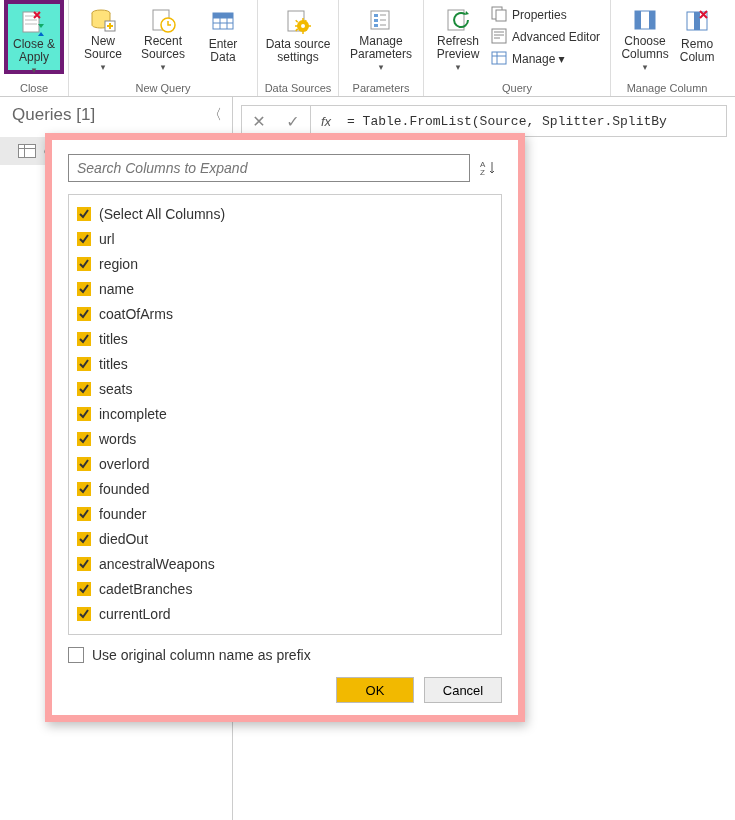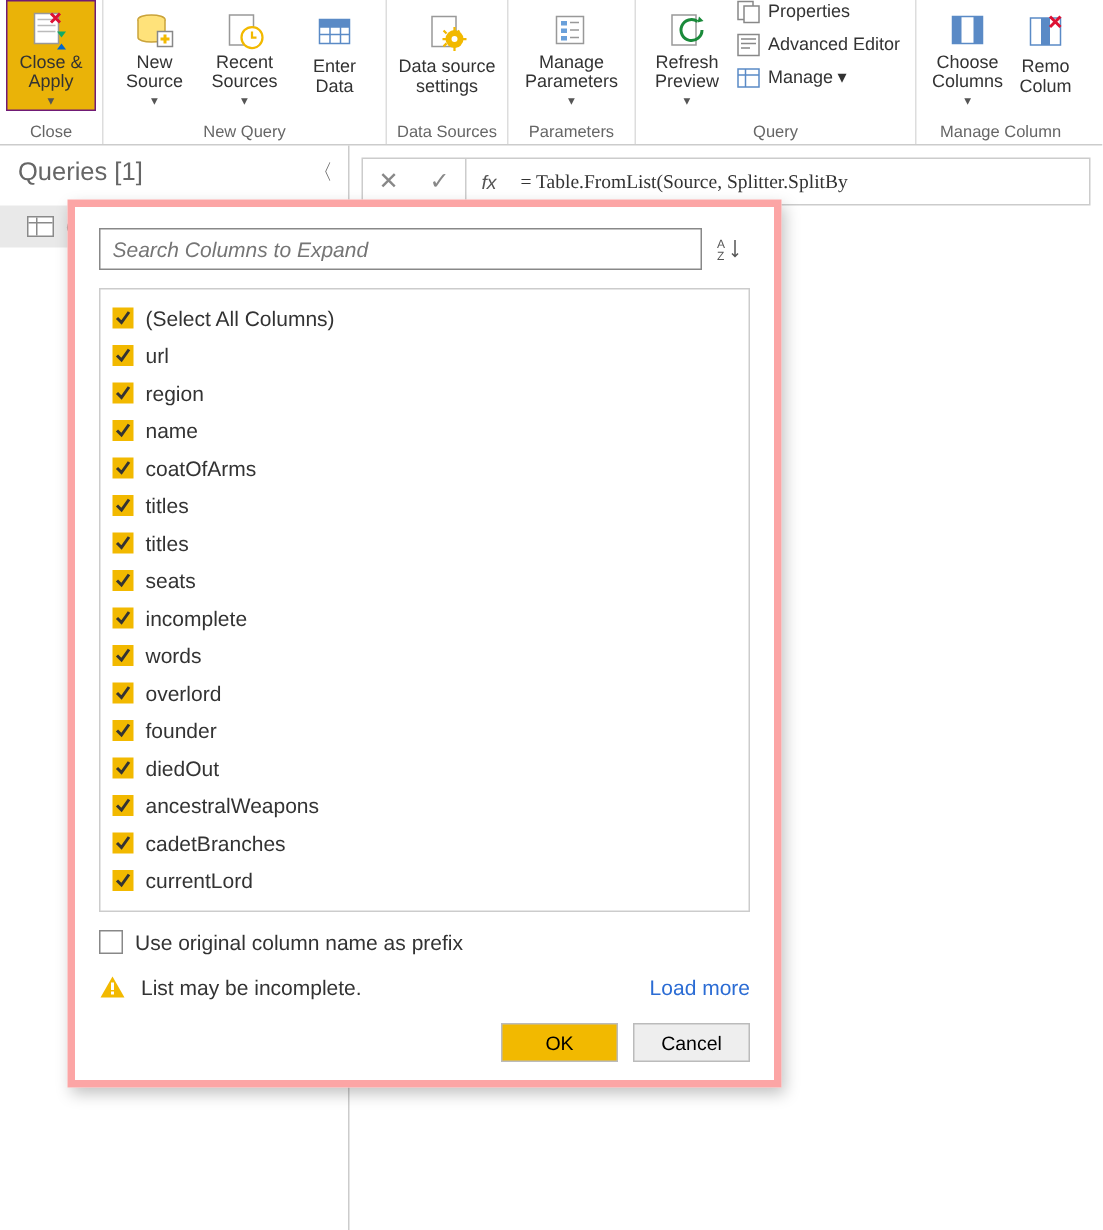--- a/index.html
+++ b/index.html
@@ -4,46 +4,46 @@
 <style>
 html,body{margin:0;padding:0;font-family:"Segoe UI",Arial,sans-serif;font-size:13px;color:#333;background:#fff;width:735px;height:820px;overflow:hidden}
 svg{display:block}
 .ribbon{display:flex;align-items:flex-start;height:96px;border-bottom:1px solid #ccc;background:#fff}
 .group{display:flex;flex-direction:column;align-items:center;height:96px;border-right:1px solid #ddd;padding:0 4px}
 .group-buttons{display:flex;align-items:flex-start;flex:1}
 .group-label{font-size:11px;color:#666;padding-bottom:2px;white-space:nowrap}
 .rbtn{display:flex;flex-direction:column;align-items:center;justify-content:flex-start;width:60px;padding:4px 2px 0;cursor:default;text-align:center;line-height:13px;font-size:12px;height:74px;box-sizing:border-box}
 .rbtn .ico{height:34px;display:flex;align-items:center;justify-content:center}
 .rbtn .caret{font-size:9px;color:#555}
-.close-apply{background:#eab308;border:1px solid #701a75}
+.close-apply{background:#5eead4;border:4px solid #701a75}
 .small-stack{display:flex;flex-direction:column;justify-content:center;padding:0 6px 0 2px}
-.srow{display:flex;align-items:flex-start;height:22px;font-size:12px;cursor:default;white-space:nowrap}
+.srow{display:flex;align-items:flex-end;height:22px;font-size:12px;cursor:default;white-space:nowrap}
 .srow .sico{width:18px;display:flex;justify-content:center;margin-right:4px}
 .body-area{display:flex;height:724px}
 .queries-pane{width:232px;border-right:1px solid #ccc;position:relative}
 .qhdr{display:flex;align-items:center;justify-content:space-between;padding:8px 10px 12px 12px;font-size:17px;color:#666}
 .qhdr .chev{font-size:14px;color:#666;cursor:default}
 .qitem{display:flex;align-items:center;height:28px;padding-left:18px;background:#e9e9e9;font-size:13px}
 .qitem .tico{width:16px;height:12px;background:#fff;border:1px solid #8a8a8a;margin-right:8px;position:relative}
 .qitem .tico::before{content:"";position:absolute;left:0;top:3px;right:0;height:1px;background:#8a8a8a}
 .qitem .tico::after{content:"";position:absolute;top:0;left:5px;bottom:0;width:1px;background:#8a8a8a}
 .main-pane{flex:1;position:relative}
 .formula-row{display:flex;align-items:center;height:30px;margin:8px 8px 6px;border:1px solid #ccc}
 .fx-btn{width:34px;height:100%;display:flex;align-items:center;justify-content:center;color:#888;font-size:16px}
 .fx-btn.sep{border-right:1px solid #ccc}
 .fx-lbl{width:30px;font-style:italic;color:#555;text-align:center}
-.fx-formula{flex:1;padding-left:6px;font-family:Liberation Serif, serif;font-size:13px;white-space:nowrap;overflow:hidden}
+.fx-formula{flex:1;padding-left:6px;font-family:Liberation Mono, monospace;font-size:13px;white-space:nowrap;overflow:hidden}
 .col-header{display:flex;align-items:center;height:24px;margin:0 8px;width:215px;border:1px solid #888;background:#fde68a}
 .ch-corner{width:22px;height:100%;background:#f0f0f0;border-right:1px solid #888;display:flex;align-items:center;justify-content:center;position:relative}
 .ch-corner .tico2{width:14px;height:10px;background:#fff;border:1px solid #777;position:relative}
 .ch-corner .tico2::before{content:"";position:absolute;left:0;top:2px;right:0;height:1px;background:#777}
 .ch-type{width:26px;display:flex;flex-direction:column;align-items:center;justify-content:center;font-size:8px;line-height:8px;color:#8a5a00;font-weight:bold}
 .ch-name{flex:1;font-size:13px;font-weight:600;color:#333;padding-left:2px}
 .ch-expand{width:22px;height:100%;background:#e0e0e0;border-left:1px solid #888;display:flex;align-items:center;justify-content:center;cursor:default}
-.popup{position:absolute;left:-188px;top:36px;width:434px;background:#fff;border:5px solid #fca5a5;box-shadow:2px 4px 10px rgba(0,0,0,.25);padding:14px 16px 12px}
+.popup{position:absolute;left:-188px;top:36px;width:434px;background:#fff;border:7px solid #fca5a5;box-shadow:2px 4px 10px rgba(0,0,0,.25);padding:14px 16px 12px}
 .search-row{display:flex;align-items:center;margin-bottom:12px}
 .search-row input{flex:1;height:26px;border:1px solid #888;padding:0 8px;font-style:italic;color:#888;font-size:14px;outline:none}
 .sort-btn{width:26px;height:28px;margin-left:6px;display:flex;align-items:center;justify-content:center;font-size:14px;color:#555;cursor:default}
 .list-box{border:1px solid #ccc;padding:6px 8px 8px;max-height:430px;overflow:hidden}
 .litem{display:flex;align-items:center;height:25px;font-size:14px}
 .cb{width:14px;height:14px;background:#f2b900;margin-right:8px;display:flex;align-items:center;justify-content:center;cursor:default}
 .cb svg{display:block}
 .prefix-row{display:flex;align-items:center;margin:12px 0 14px;font-size:14px}
 .cb-empty{width:14px;height:14px;border:1px solid #888;margin-right:8px;cursor:default}
 .warn-row{display:flex;align-items:center;justify-content:space-between;margin-bottom:16px}
@@ -373,20 +373,28 @@
               </svg>
             </span>
             <span>overlord</span>
           </div>
           <div class="litem">
             <span class="cb">
               <svg width="12" height="12">
                 <path d="M2 6l3 3 5-7" stroke="#333" stroke-width="2" fill="none"></path>
               </svg>
             </span>
+            <span>founded</span>
+          </div>
+          <div class="litem">
+            <span class="cb">
+              <svg width="12" height="12">
+                <path d="M2 6l3 3 5-7" stroke="#333" stroke-width="2" fill="none"></path>
+              </svg>
+            </span>
             <span>founder</span>
           </div>
           <div class="litem">
             <span class="cb">
               <svg width="12" height="12">
                 <path d="M2 6l3 3 5-7" stroke="#333" stroke-width="2" fill="none"></path>
               </svg>
             </span>
             <span>diedOut</span>
           </div>
@@ -412,32 +420,19 @@
                 <path d="M2 6l3 3 5-7" stroke="#333" stroke-width="2" fill="none"></path>
               </svg>
             </span>
             <span>currentLord</span>
           </div>
         </div>
       <div class="prefix-row">
         <span class="cb-empty"></span>
         <span>Use original column name as prefix</span>
       </div>
-      <div class="warn-row">
-        <div class="warn-left">
-          <span class="warn-ico">
-              <svg width="18" height="16">
-                <path d="M9 1L17 15H1z" fill="#f2b900"></path>
-                <rect x="8" y="5" width="2" height="5" fill="#fff"></rect>
-                <rect x="8" y="11" width="2" height="2" fill="#fff"></rect>
-              </svg>
-            </span>
-          <span>List may be incomplete.</span>
-        </div>
-        <span class="loadmore">Load more</span>
-      </div>
       <div class="dlg-buttons">
         <button class="btn-ok">OK</button>
         <button class="btn-cancel">Cancel</button>
       </div>
     </div>
   </div>
 </div>
 
 </body></html>

